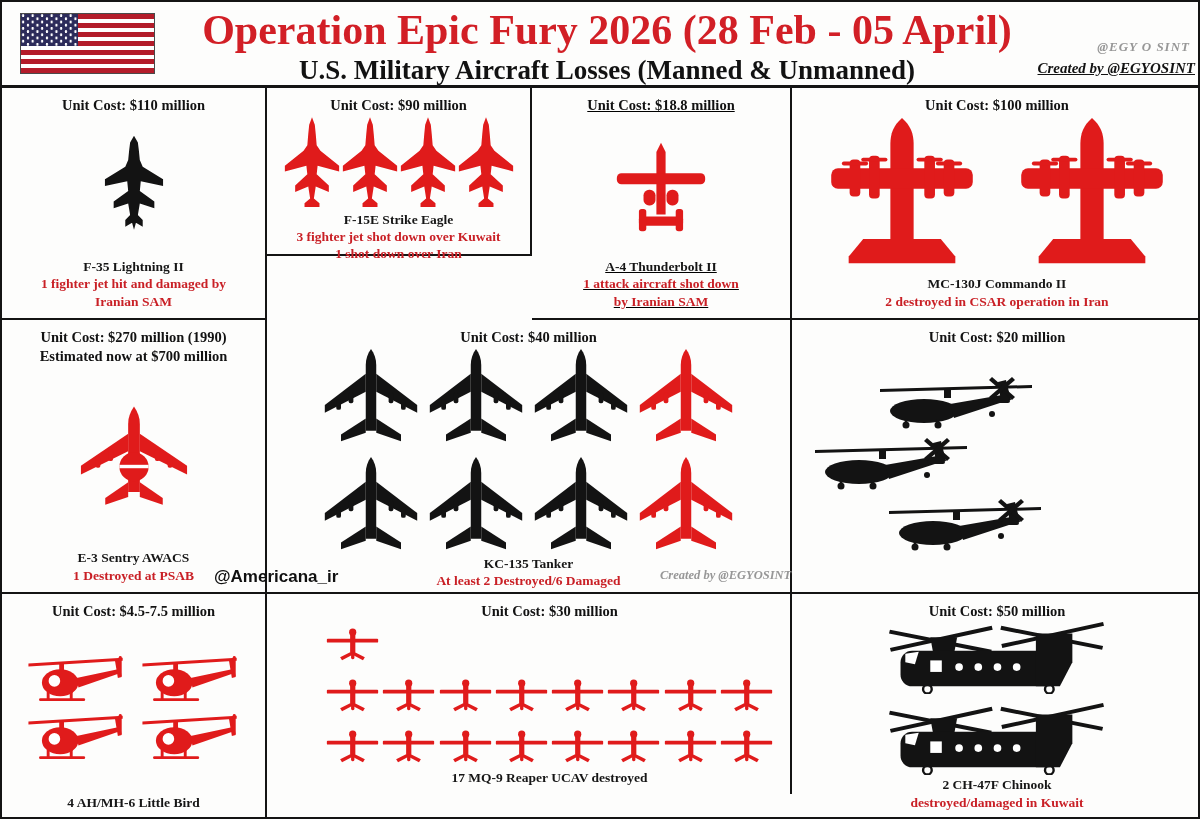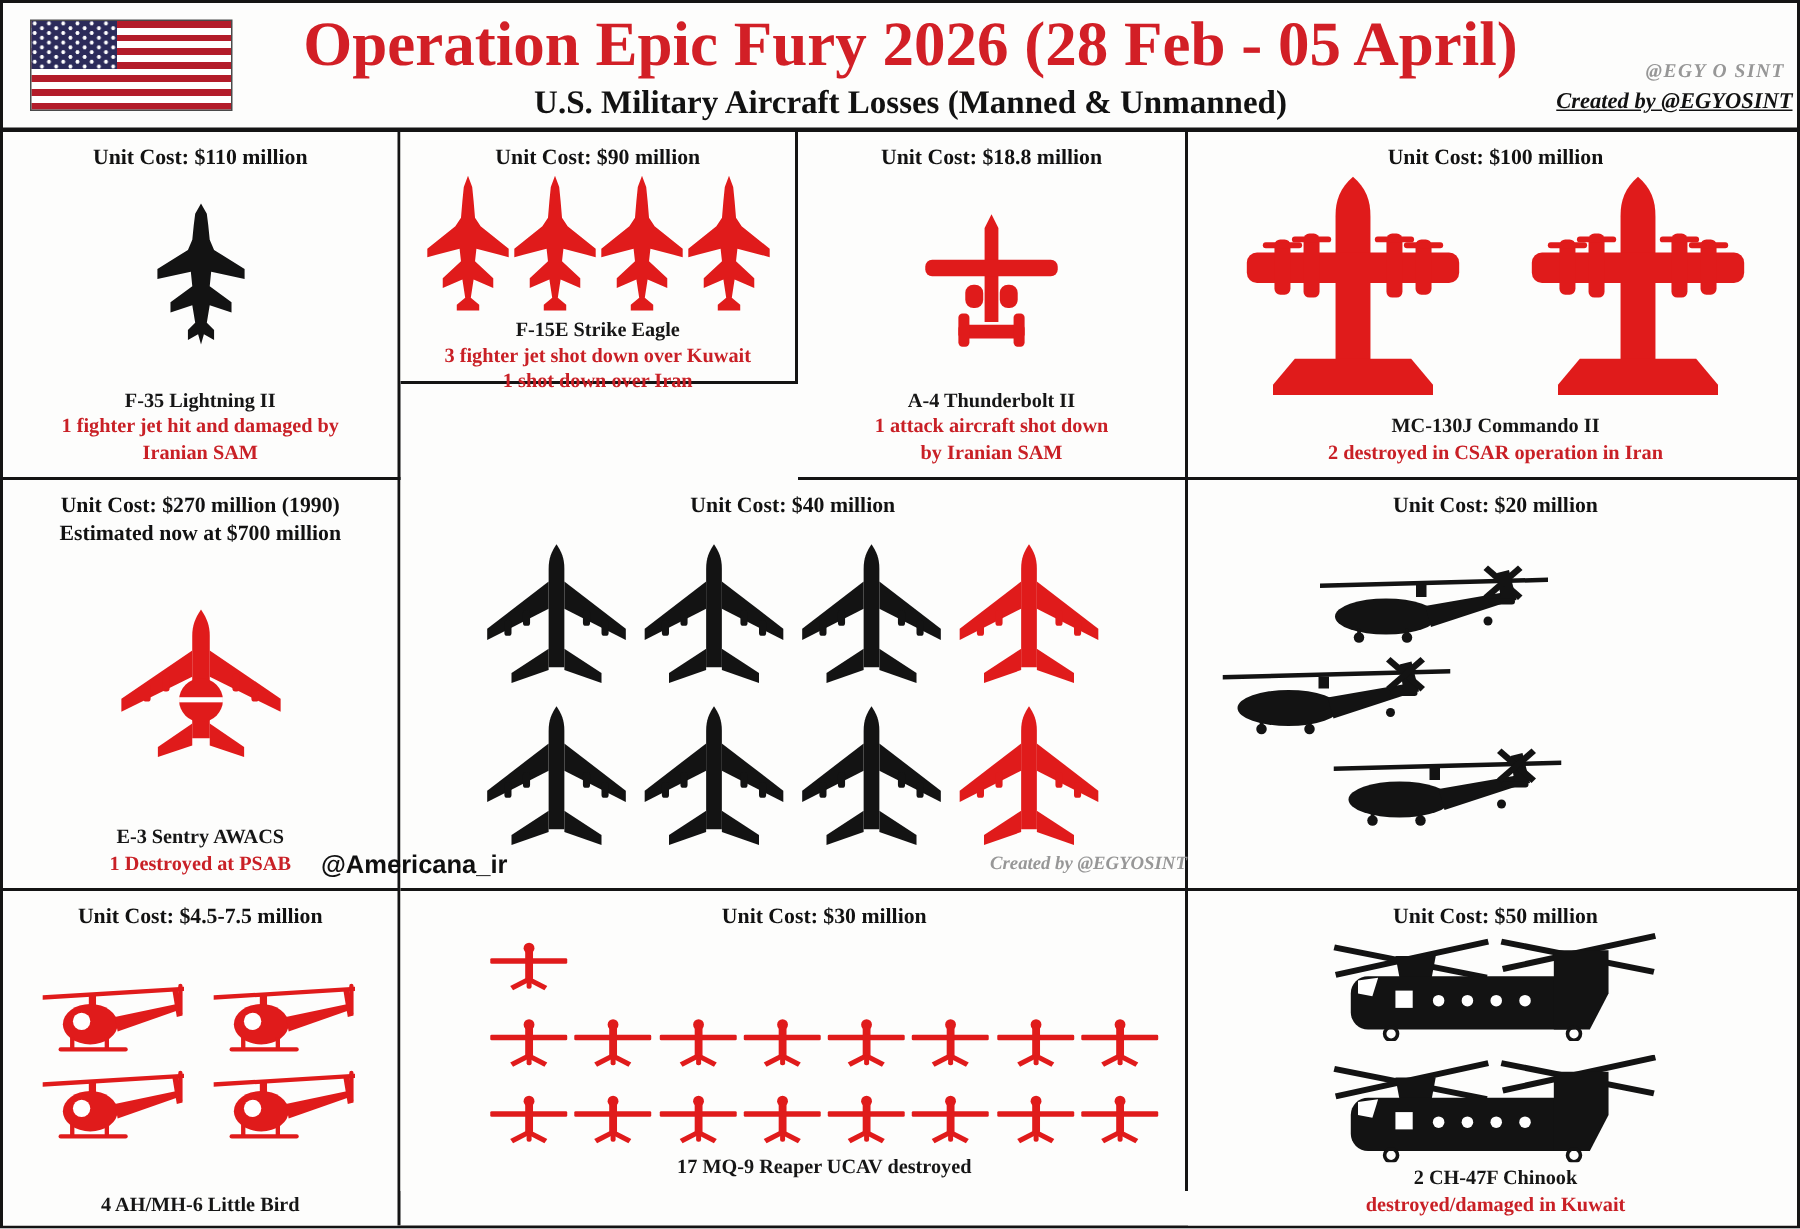--- a/index.html
+++ b/index.html
@@ -10,21 +10,21 @@
           border-bottom:3px solid var(--c-border,#141414);box-sizing:border-box;}
   .flag{position:absolute;left:18px;top:11px;width:133px;height:59px;border:1px solid #4a4a4a;
         background:repeating-linear-gradient(180deg,#b31c2a 0 4.54px,#fff 4.54px 9.08px);}
   .canton{position:absolute;left:0;top:0;width:57px;height:31.8px;background-color:#2c2b5a;
           background-image:radial-gradient(circle,#fff 1.1px,transparent 1.5px),
                            radial-gradient(circle,#fff 1.1px,transparent 1.5px);
           background-size:9.5px 6.4px,9.5px 6.4px;background-position:2.2px 1.6px,6.9px 4.8px;}
   .title{position:absolute;left:160px;right:150px;top:4px;text-align:center;
          font-size:42px;font-weight:bold;color:var(--c-title_red,#d21f26);white-space:nowrap;}
   .subtitle{position:absolute;left:160px;right:150px;top:53px;text-align:center;
-            font-size:22px;font-weight:bold;color:#121212;white-space:nowrap;}
+            font-size:27px;font-weight:bold;color:#121212;white-space:nowrap;}
   .wm-top{position:absolute;right:12px;top:37px;font-size:13px;font-style:italic;
           letter-spacing:1px;color:var(--c-gray,#979797);font-weight:bold;}
   .wm-credit{position:absolute;right:7px;top:58px;font-size:15px;font-style:italic;font-weight:bold;
              color:#121212;text-decoration:underline;white-space:nowrap;}
   
   .cell{position:absolute;box-sizing:border-box;display:flex;flex-direction:column;align-items:center;
         padding:8px 4px 8px;background:#fdfdfc;border-color:var(--c-border,#141414);border-style:solid;border-width:0;}
   .bR{border-right-width:2.5px;} .bB{border-bottom-width:2.5px;}
   .cost{font-size:14.5px;font-weight:bold;color:#121212;text-align:center;line-height:1.3;}
   .icons{flex:1;display:flex;flex-direction:column;justify-content:center;align-items:center;width:100%;}
@@ -226,21 +226,21 @@
           </svg>
         </div>
       </div>
     <div class="caption">
       <div class="name">F-15E Strike Eagle</div>
       <div class="loss">3 fighter jet shot down over Kuwait</div>
       <div class="loss">1 shot down over Iran</div>
     </div>
   </div>
 
-  <div class="cell bR bB cell-a10" style="left:530px;top:86px;width:260px;height:232px;">
+  <div class="cell bR bB cell-a10" style="left:530px;top:86px;width:260px;height:232px;text-decoration:underline;">
     <div class="cost">
         <div>Unit Cost: $18.8 million</div>
       </div>
     <div class="icons">
         <div class="icon-row">
           <svg class="icon icon-a10" viewBox="0 0 100 100" fill="currentColor" style="color: rgb(224, 27, 27);">
             <use href="#sym-a10"></use>
           </svg>
         </div>
       </div>
@@ -316,20 +316,24 @@
             <use href="#sym-kc135"></use>
           </svg>
           <svg class="icon icon-kc135" viewBox="0 0 105 105" fill="currentColor" style="color: rgb(19, 19, 19);">
             <use href="#sym-kc135"></use>
           </svg>
           <svg class="icon icon-kc135" viewBox="0 0 105 105" fill="currentColor" style="color: rgb(224, 27, 27);">
             <use href="#sym-kc135"></use>
           </svg>
         </div>
       </div>
+    <div class="caption">
+      <div class="name">KC-135 Tanker</div>
+      <div class="loss">At least 2 Destroyed/6 Damaged</div>
+    </div>
   </div>
 
   <div class="cell bB cell-hh60" style="left:790px;top:318px;width:410px;height:274px;">
     <div class="cost">
         <div>Unit Cost: $20 million</div>
       </div>
     <div class="icons">
         <div class="icon-row">
           <svg class="icon icon-hh60" viewBox="0 0 152 56" fill="currentColor" style="color: rgb(19, 19, 19);">
             <use href="#sym-hh60"></use>

